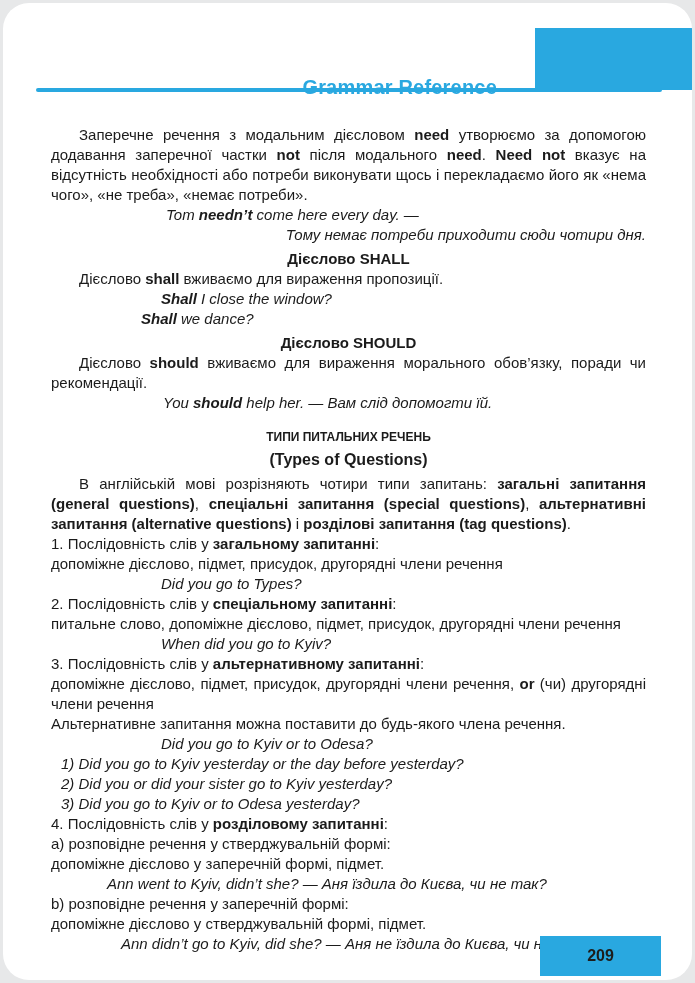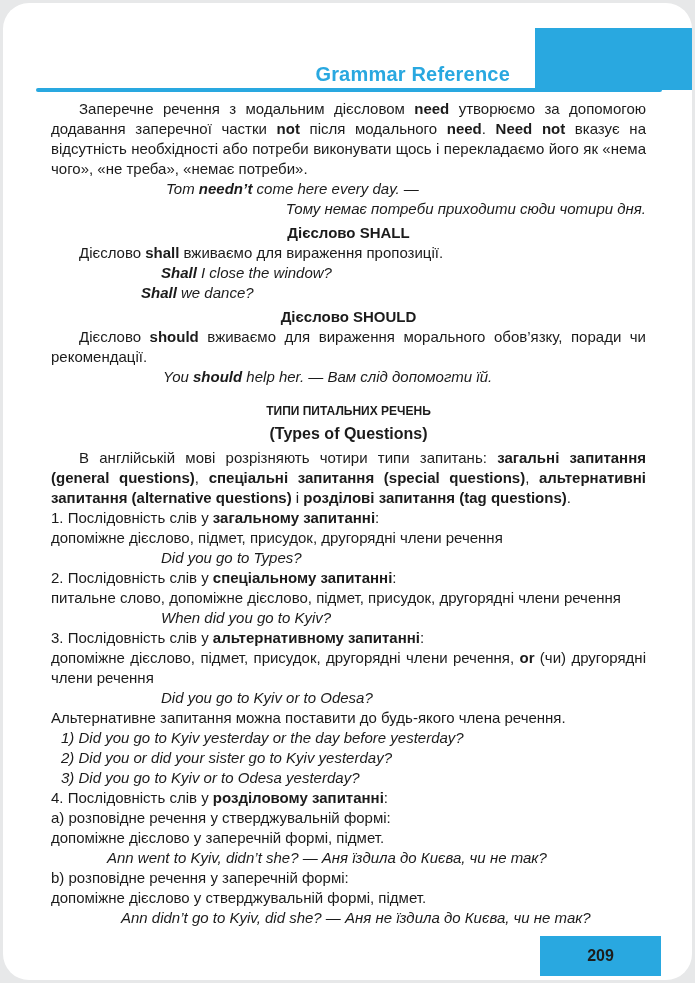--- a/index.html
+++ b/index.html
@@ -12,30 +12,30 @@
   }
   .page {
     position:absolute; left:3px; top:3px; right:3px; bottom:3px;
     background:#ffffff; border-radius:26px; overflow:hidden;
   }
   .corner-tab {
     position:absolute; top:25px; right:0; width:157px; height:62px;
     background:var(--blue);
   }
   .header-title {
-    position:absolute; top:56px; right:178px; margin:4px;
+    position:absolute; top:56px; right:178px; margin:17px;
     font-size:20px; font-weight:bold; color:var(--blue);
     letter-spacing:0.2px; white-space:nowrap;
   }
   .header-rule {
     position:absolute; top:85px; left:33px; width:626px; height:4px;
     background:var(--blue); border-radius:2px;
   }
   .content {
-    position:absolute; top:96px; left:48px; right:46px;
+    position:absolute; top:122px; left:48px; right:46px;
     font-size:15px; line-height:20px;
   }
   .blk { margin:0; }
   .ti { text-indent:28px; }
   .example { font-style:italic; }
   .heading { text-align:center; font-weight:bold; margin-top:4px; }
   .title { text-align:center; font-weight:bold; font-size:12px; line-height:24px; margin-top:12px; }
   .subtitle { text-align:center; font-weight:bold; font-size:16px; line-height:21px; margin-bottom:4px; }
   .b { font-weight:bold; }
   .page-number-box {
@@ -69,22 +69,22 @@
       <p class="blk subtitle"><span>(Types of Questions)</span></p>
       <p class="blk body ti" style="text-align: justify;"><span>В англійській мові розрізняють чотири типи запитань: </span><span class="b">загальні запитання (general questions)</span><span>, </span><span class="b">спеціальні запитання (special questions)</span><span>, </span><span class="b">альтернативні запитання (alternative questions)</span><span> і </span><span class="b">розділові запитання (tag questions)</span><span>.</span></p>
       <p class="blk body"><span>1. Послідовність слів у </span><span class="b">загальному запитанні</span><span>:</span></p>
       <p class="blk body"><span>допоміжне дієслово, підмет, присудок, другорядні члени речення</span></p>
       <p class="blk example" style="margin-left: 110px;"><span>Did you go to Types?</span></p>
       <p class="blk body"><span>2. Послідовність слів у </span><span class="b">спеціальному запитанні</span><span>:</span></p>
       <p class="blk body"><span>питальне слово, допоміжне дієслово, підмет, присудок, другорядні члени речення</span></p>
       <p class="blk example" style="margin-left: 110px;"><span>When did you go to Kyiv?</span></p>
       <p class="blk body"><span>3. Послідовність слів у </span><span class="b">альтернативному запитанні</span><span>:</span></p>
       <p class="blk body" style="text-align: justify;"><span>допоміжне дієслово, підмет, присудок, другорядні члени речення, </span><span class="b">or</span><span> (чи) другорядні члени речення</span></p>
+      <p class="blk body"><span>Альтернативне запитання можна поставити до будь-якого члена речення.</span></p>
       <p class="blk example" style="margin-left: 110px;"><span>Did you go to Kyiv or to Odesa?</span></p>
-      <p class="blk body"><span>Альтернативне запитання можна поставити до будь-якого члена речення.</span></p>
       <p class="blk example" style="margin-left: 10px;"><span>1) Did you go to Kyiv yesterday or the day before yesterday?</span></p>
       <p class="blk example" style="margin-left: 10px;"><span>2) Did you or did your sister go to Kyiv yesterday?</span></p>
       <p class="blk example" style="margin-left: 10px;"><span>3) Did you go to Kyiv or to Odesa yesterday?</span></p>
       <p class="blk body"><span>4. Послідовність слів у </span><span class="b">розділовому запитанні</span><span>:</span></p>
       <p class="blk body"><span>а) розповідне речення у стверджувальній формі:</span></p>
       <p class="blk body"><span>допоміжне дієслово у заперечній формі, підмет.</span></p>
       <p class="blk example" style="margin-left: 56px;"><span>Ann went to Kyiv, didn’t she? — Аня їздила до Києва, чи не так?</span></p>
       <p class="blk body"><span>b) розповідне речення у заперечній формі:</span></p>
       <p class="blk body"><span>допоміжне дієслово у стверджувальній формі, підмет.</span></p>
       <p class="blk example" style="margin-left: 70px;"><span>Ann didn’t go to Kyiv, did she? — Аня не їздила до Києва, чи не так?</span></p>

